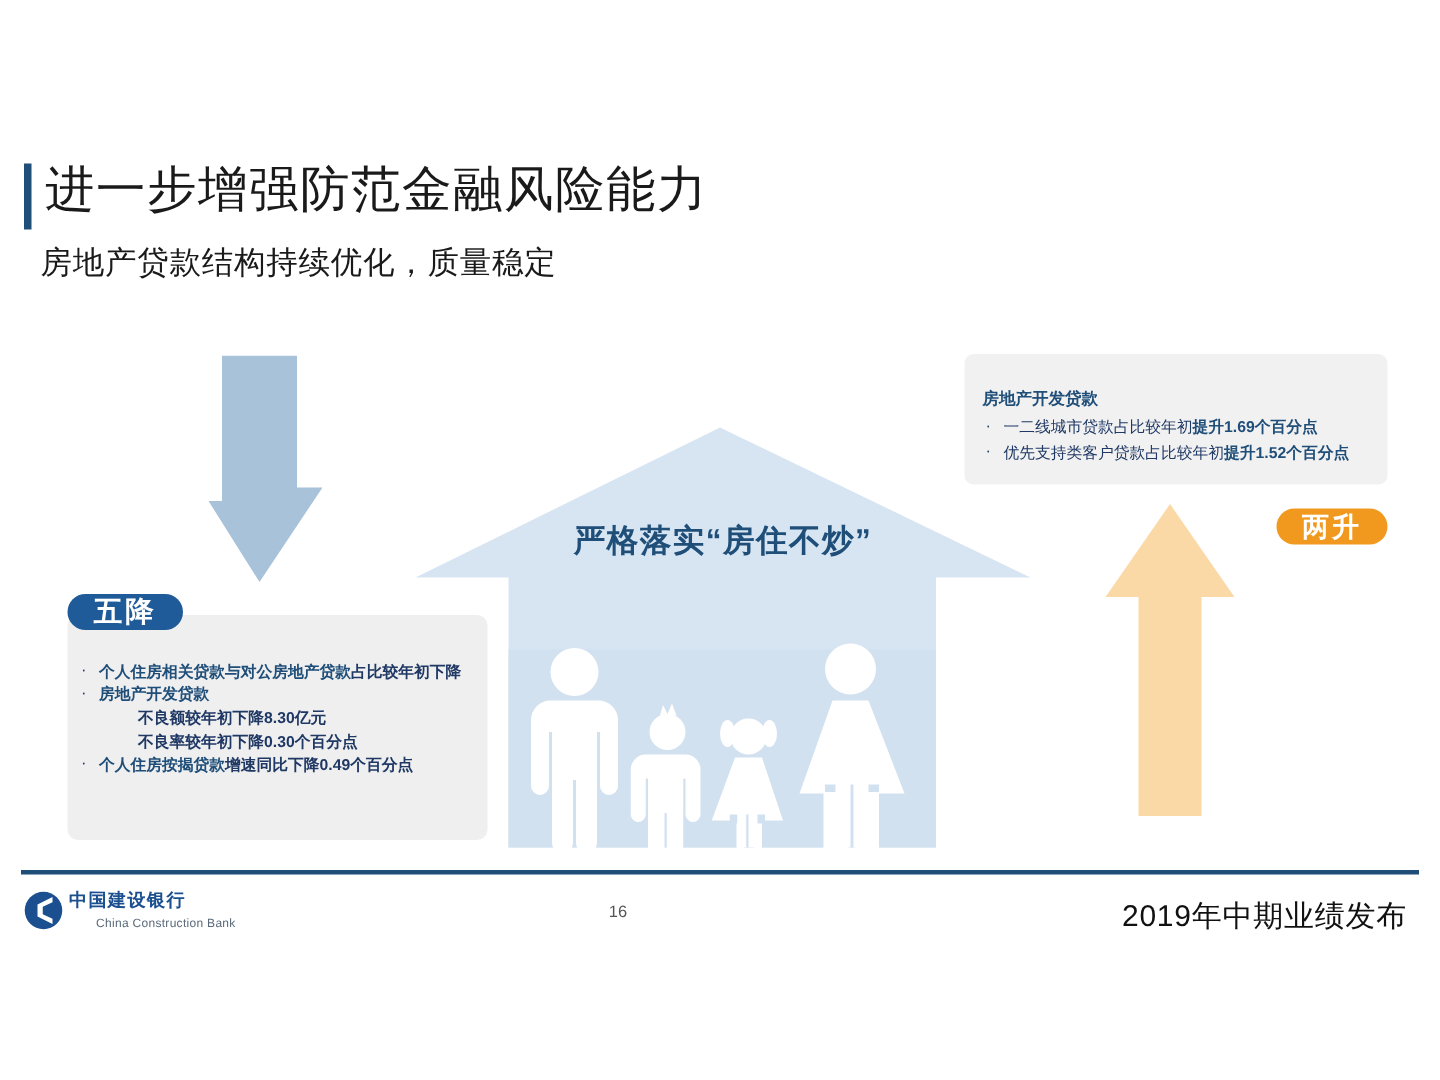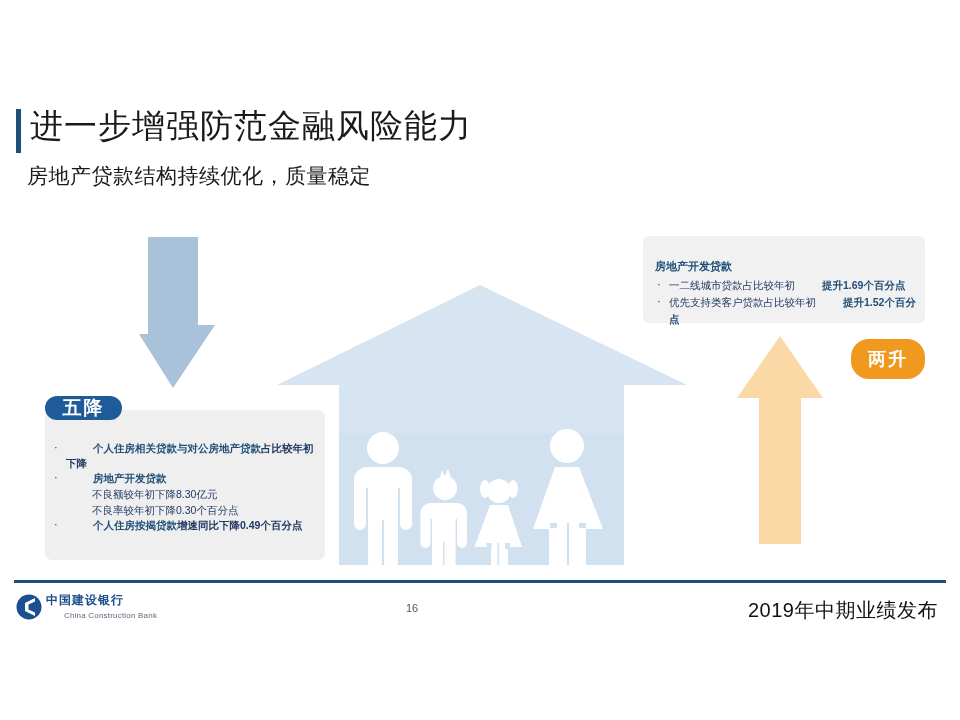--- a/index.html
+++ b/index.html
@@ -67,42 +67,42 @@
   #left-list{
     position:absolute;left:52px;top:441px;width:268px;
     font-size:10.5px;line-height:15px;color:#1f3864;
   }
   .bullet-row{
     position:relative;padding-left:14px;margin-bottom:0px;
   }
   .bullet-row .dot{
     position:absolute;left:2px;top:-1px;font-size:11px;color:#1f3864;
   }
-  .b-strong{font-weight:bold;color:#1f4e79;padding-left:27px;}
+  .b-strong{font-weight:bold;color:#1f4e79;}
   .b-plain{font-weight:bold;color:#1f3864;}
   .sub-row{
-    padding-left:26px;font-weight:normal;color:#1f3864;
+    padding-left:26px;font-weight:bold;color:#1f3864;
     line-height:16px;
   }
 
   
   #right-box{
     position:absolute;left:643px;top:236px;width:282px;height:87px;
     background:#f1f1f1;border-radius:6px;
   }
   #right-content{
     position:absolute;left:655px;top:258px;width:268px;
     font-size:10.5px;line-height:17px;color:#1f3864;
   }
   #right-heading{
     font-size:11px;font-weight:bold;color:#1f4e79;margin-bottom:2px;
   }
   #right-badge{
     position:absolute;left:851px;top:339px;
-    width:74px;height:40px;border-radius:18px;
+    width:74px;height:24px;border-radius:18px;
     background:#f0991e;
     display:flex;align-items:center;justify-content:center;
     font-size:18px;font-weight:bold;color:#ffffff;letter-spacing:2px;
   }
 
   
   #footer-rule{
     position:absolute;left:14px;top:580px;width:932px;height:3px;
     background:#1f4e79;
   }
@@ -172,20 +172,21 @@
         <rect x="226" y="266" width="5" height="17"></rect>
       </g>
 
       <g fill="#ffffff">
         <circle cx="290" cy="163" r="17"></circle>
         <path d="M278 184 h24 l24 62 h-17 v-6 l-7 0 v42 h-10 v-42 h-2 v42 h-10 v-42 l-7 0 v6 h-17 z"></path>
         <rect x="272" y="245" width="16" height="38"></rect>
         <rect x="293" y="245" width="16" height="38"></rect>
       </g>
     </svg>
+    <div id="house-slogan">严格落实“房住不炒”</div>
   </div>
 
   <div id="up-arrow">
     <svg viewBox="0 0 86 208" xmlns="http://www.w3.org/2000/svg">
       <polygon points="43,0 86,62 64,62 64,208 22,208 22,62 0,62" fill="#fad9a6"></polygon>
     </svg>
   </div>
 
   <div id="left-box"></div>
   <div id="left-badge">五降</div>

